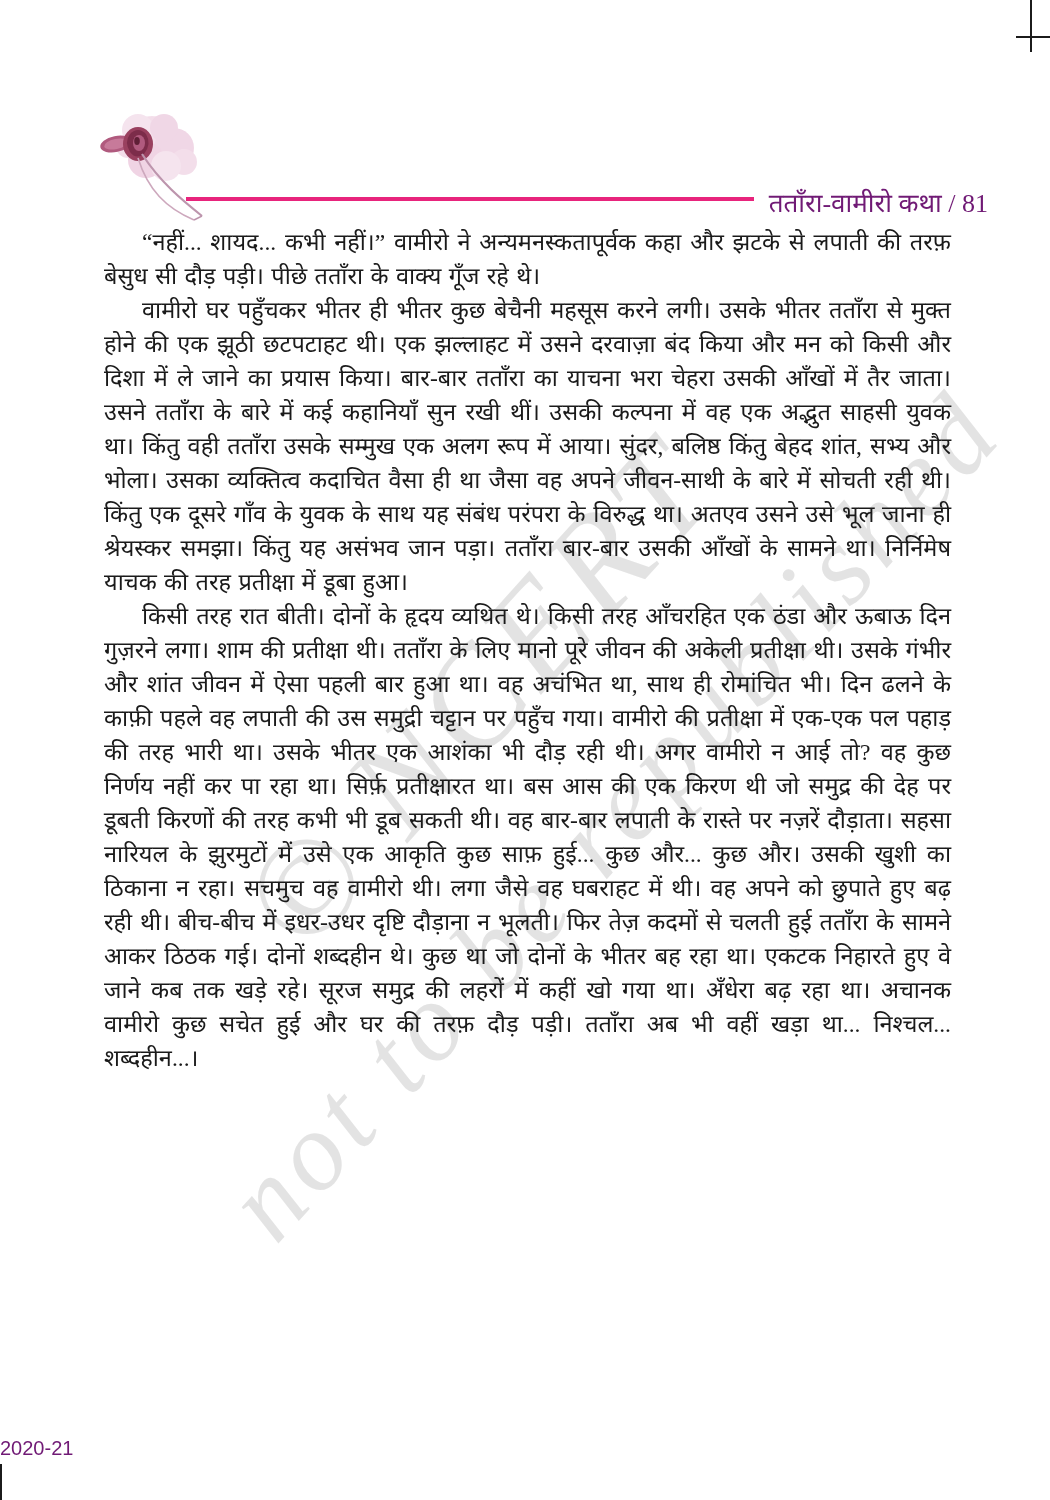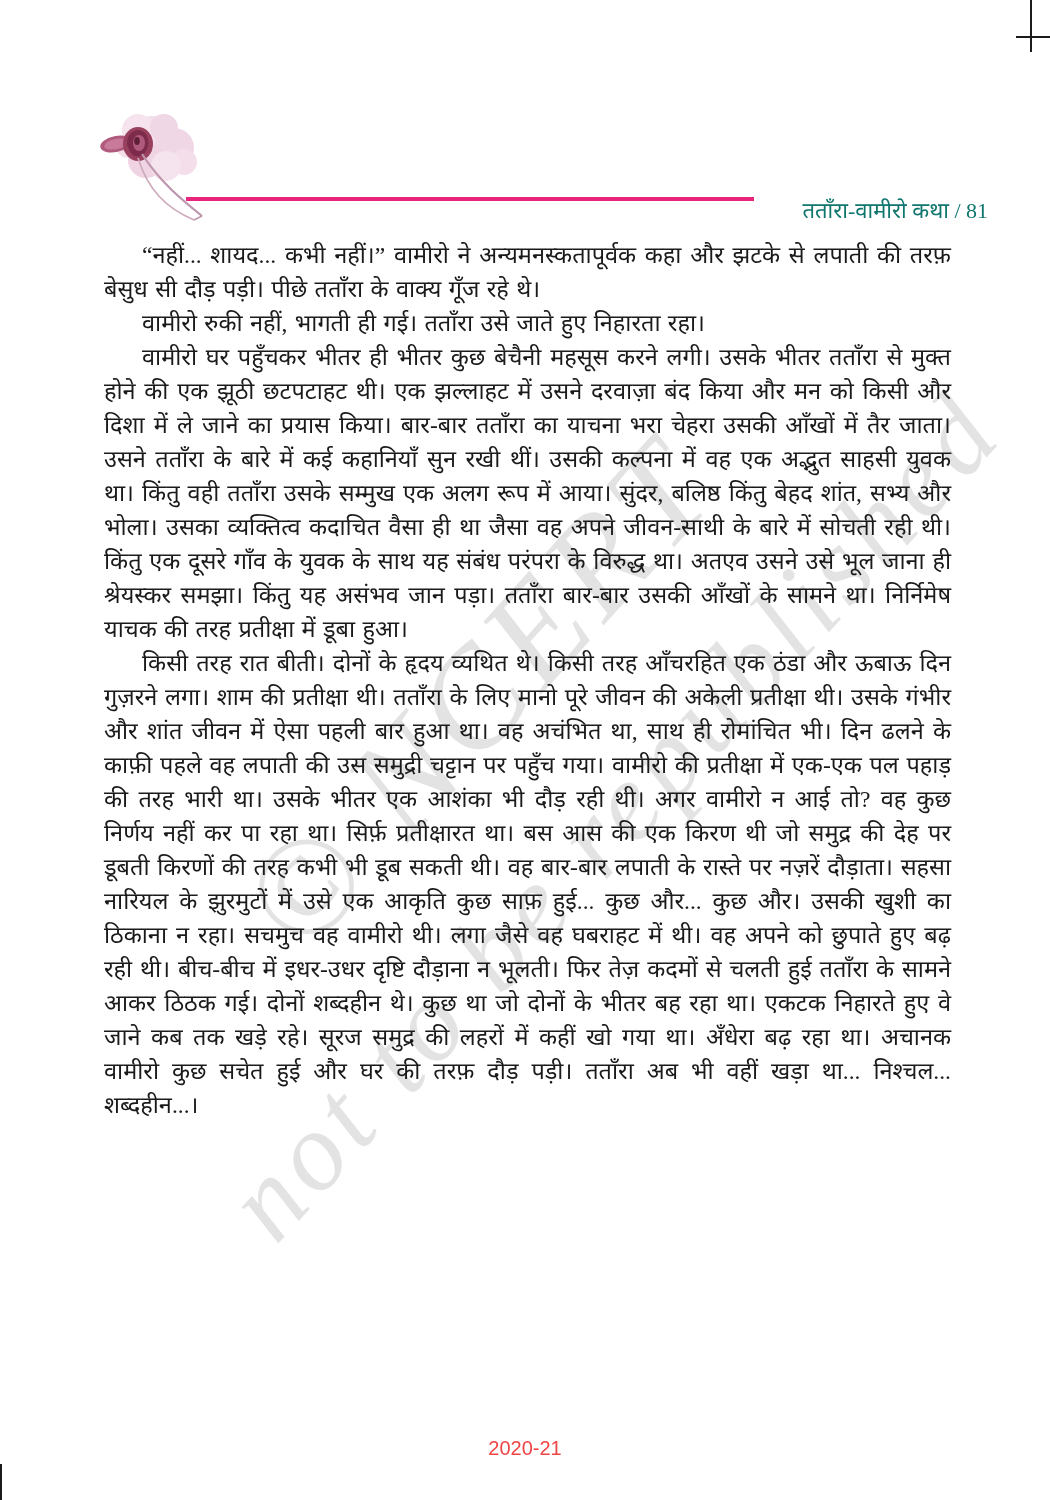--- a/index.html
+++ b/index.html
@@ -51,51 +51,50 @@
     width: 128px; height: 124px;
     z-index: 2;
   }
   .header-rule {
     position: absolute; left: 186px; top: 197px;
     width: 568px; height: 4px;
     background: #e8247c;
     z-index: 1;
   }
   .header-title {
-    position: absolute; top: 194px; right: 62px;
-    font-size: 22px;
-    color: #0f766e;
+    position: absolute; top: 184px; right: 62px;
+    font-size: 26px;
+    color: #701a75;
     white-space: nowrap;
     z-index: 2;
   }
 
   
   .content {
     position: absolute;
-    left: 104px; top: 238px;
+    left: 104px; top: 225px;
     width: 847px;
     z-index: 1;
     font-size: 23.5px;
     line-height: 34px;
     text-align: justify;
   }
   .content p {
     margin: 0;
     text-indent: 38px;
     word-spacing: 1.5px;
   }
 
   
   .footer {
     position: absolute;
     left: 0; right: 0; top: 1437px;
-    text-align: center;
     font-family: "Liberation Sans", sans-serif;
     font-size: 20px;
-    color: #ef4444;
+    color: #701a75;
     z-index: 1;
   }
 </style>
 </head>
 <body>
 
 <div class="page">
 
   <div class="crop-tr-v"></div>
   <div class="crop-tr-h"></div>
@@ -134,21 +133,20 @@
   </svg>
 
   <div class="header-rule"></div>
   <div class="header-title">तताँरा-वामीरो कथा / 81</div>
 
   <div class="content">
 
       <p>“नहीं... शायद... कभी नहीं।” वामीरो ने अन्यमनस्कतापूर्वक कहा और झटके से लपाती की तरफ़ बेसुध सी दौड़ पड़ी। पीछे तताँरा के वाक्य गूँज रहे थे।</p>
 
 
-      <p>वामीरो रुकी नहीं, भागती ही गई। तताँरा उसे जाते हुए निहारता रहा।</p>
 
       <p>वामीरो घर पहुँचकर भीतर ही भीतर कुछ बेचैनी महसूस करने लगी। उसके भीतर तताँरा से मुक्त होने की एक झूठी छटपटाहट थी। एक झल्लाहट में उसने दरवाज़ा बंद किया और मन को किसी और दिशा में ले जाने का प्रयास किया। बार-बार तताँरा का याचना भरा चेहरा उसकी आँखों में तैर जाता। उसने तताँरा के बारे में कई कहानियाँ सुन रखी थीं। उसकी कल्पना में वह एक अद्भुत साहसी युवक था। किंतु वही तताँरा उसके सम्मुख एक अलग रूप में आया। सुंदर, बलिष्ठ किंतु बेहद शांत, सभ्य और भोला। उसका व्यक्तित्व कदाचित वैसा ही था जैसा वह अपने जीवन-साथी के बारे में सोचती रही थी। किंतु एक दूसरे गाँव के युवक के साथ यह संबंध परंपरा के विरुद्ध था। अतएव उसने उसे भूल जाना ही श्रेयस्कर समझा। किंतु यह असंभव जान पड़ा। तताँरा बार-बार उसकी आँखों के सामने था। निर्निमेष याचक की तरह प्रतीक्षा में डूबा हुआ।</p>
 
       <p>किसी तरह रात बीती। दोनों के हृदय व्यथित थे। किसी तरह आँचरहित एक ठंडा और ऊबाऊ दिन गुज़रने लगा। शाम की प्रतीक्षा थी। तताँरा के लिए मानो पूरे जीवन की अकेली प्रतीक्षा थी। उसके गंभीर और शांत जीवन में ऐसा पहली बार हुआ था। वह अचंभित था, साथ ही रोमांचित भी। दिन ढलने के काफ़ी पहले वह लपाती की उस समुद्री चट्टान पर पहुँच गया। वामीरो की प्रतीक्षा में एक-एक पल पहाड़ की तरह भारी था। उसके भीतर एक आशंका भी दौड़ रही थी। अगर वामीरो न आई तो? वह कुछ निर्णय नहीं कर पा रहा था। सिर्फ़ प्रतीक्षारत था। बस आस की एक किरण थी जो समुद्र की देह पर डूबती किरणों की तरह कभी भी डूब सकती थी। वह बार-बार लपाती के रास्ते पर नज़रें दौड़ाता। सहसा नारियल के झुरमुटों में उसे एक आकृति कुछ साफ़ हुई... कुछ और... कुछ और। उसकी खुशी का ठिकाना न रहा। सचमुच वह वामीरो थी। लगा जैसे वह घबराहट में थी। वह अपने को छुपाते हुए बढ़ रही थी। बीच-बीच में इधर-उधर दृष्टि दौड़ाना न भूलती। फिर तेज़ कदमों से चलती हुई तताँरा के सामने आकर ठिठक गई। दोनों शब्दहीन थे। कुछ था जो दोनों के भीतर बह रहा था। एकटक निहारते हुए वे जाने कब तक खड़े रहे। सूरज समुद्र की लहरों में कहीं खो गया था। अँधेरा बढ़ रहा था। अचानक वामीरो कुछ सचेत हुई और घर की तरफ़ दौड़ पड़ी। तताँरा अब भी वहीं खड़ा था... निश्चल... शब्दहीन...।</p>
 
     </div>
 
   <div class="footer">2020-21</div>
 
 </div>

